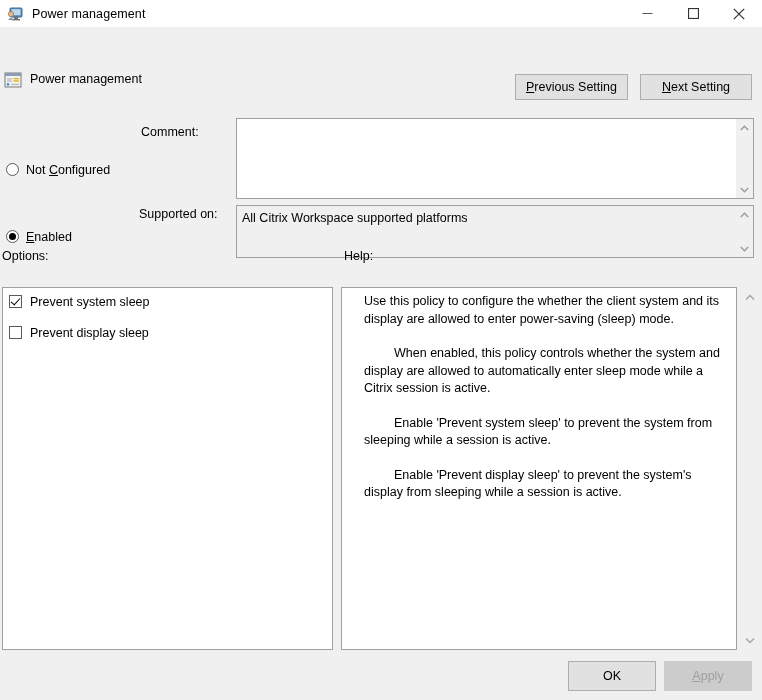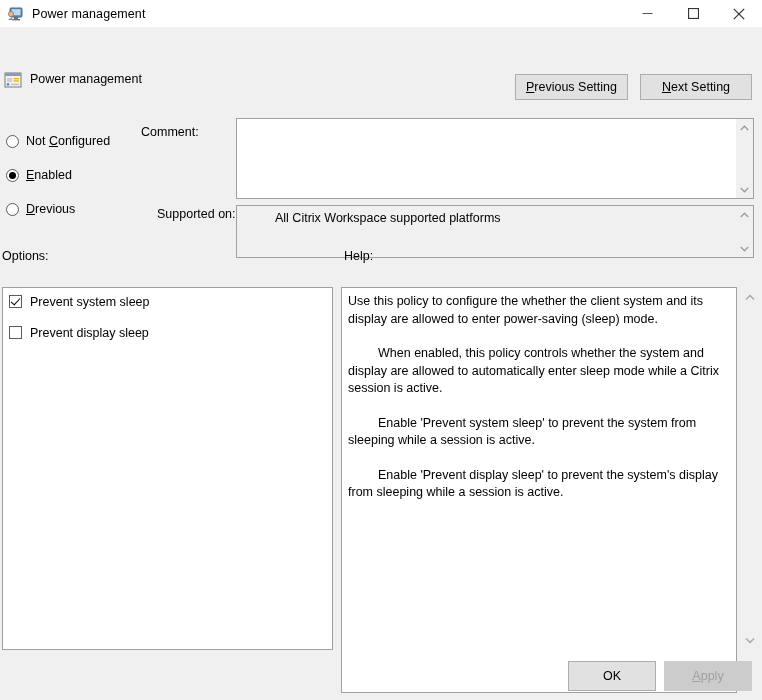--- a/index.html
+++ b/index.html
@@ -102,23 +102,24 @@
     position: relative;
     height: 155px;
   }
   .radios {
     position: absolute;
     left: 6px;
     top: 41px;
   }
   .radio-row {
     display: flex;
-    align-items: flex-end;
+    align-items: flex-start;
     height: 26px;
     margin-bottom: 8px;
+    margin-top: 41px;
   }
   .radio-mark {
     width: 13px;
     height: 13px;
     border-radius: 50%;
     border: 1px solid #5a5a5a;
     background: #fff;
     margin-right: 7px;
     position: relative;
     flex: 0 0 auto;
@@ -144,39 +145,38 @@
     left: 141px;
     top: 44px;
     font-size: 12.5px;
     text-align: right;
   }
   .lbl-supported {
     position: absolute;
     left: 139px;
     top: 126px;
     font-size: 12.5px;
-    margin-left: 18px;
   }
 
   .field {
     position: absolute;
     border: 1px solid #a0a0a0;
     background: #fff;
     box-sizing: border-box;
     display: flex;
   }
   .field .field-text {
     flex: 1 1 auto;
     padding: 4px 5px;
     font-size: 12.5px;
     line-height: 16px;
     overflow: hidden;
   }
   .field.readonly { background: #f0f0f0; }
-  .field.readonly .field-text { background: #f0f0f0; margin-left: 33px; }
+  .field.readonly .field-text { background: #f0f0f0; }
 
   #comment-field {
     left: 236px;
     top: 37px;
     width: 518px;
     height: 81px;
   }
   #supported-field {
     left: 236px;
     top: 124px;
@@ -263,25 +263,25 @@
   .help-wrap {
     position: absolute;
     left: 341px;
     top: 287px;
     width: 420px;
     height: 363px;
     display: flex;
   }
   .help-panel {
     width: 396px;
-    height: 406px;
+    height: 363px;
     border: 1px solid #a0a0a0;
     background: #fff;
     box-sizing: border-box;
-    padding: 5px 8px 0 6px;
+    padding: 5px 8px 0 22px;
     overflow: hidden;
   }
   .help-panel p {
     margin: 0;
     font-size: 12.5px;
     line-height: 17.5px;
   }
   .help-panel p.indent { text-indent: 30px; margin-top: 17px; }
 
   .vscroll-out {

